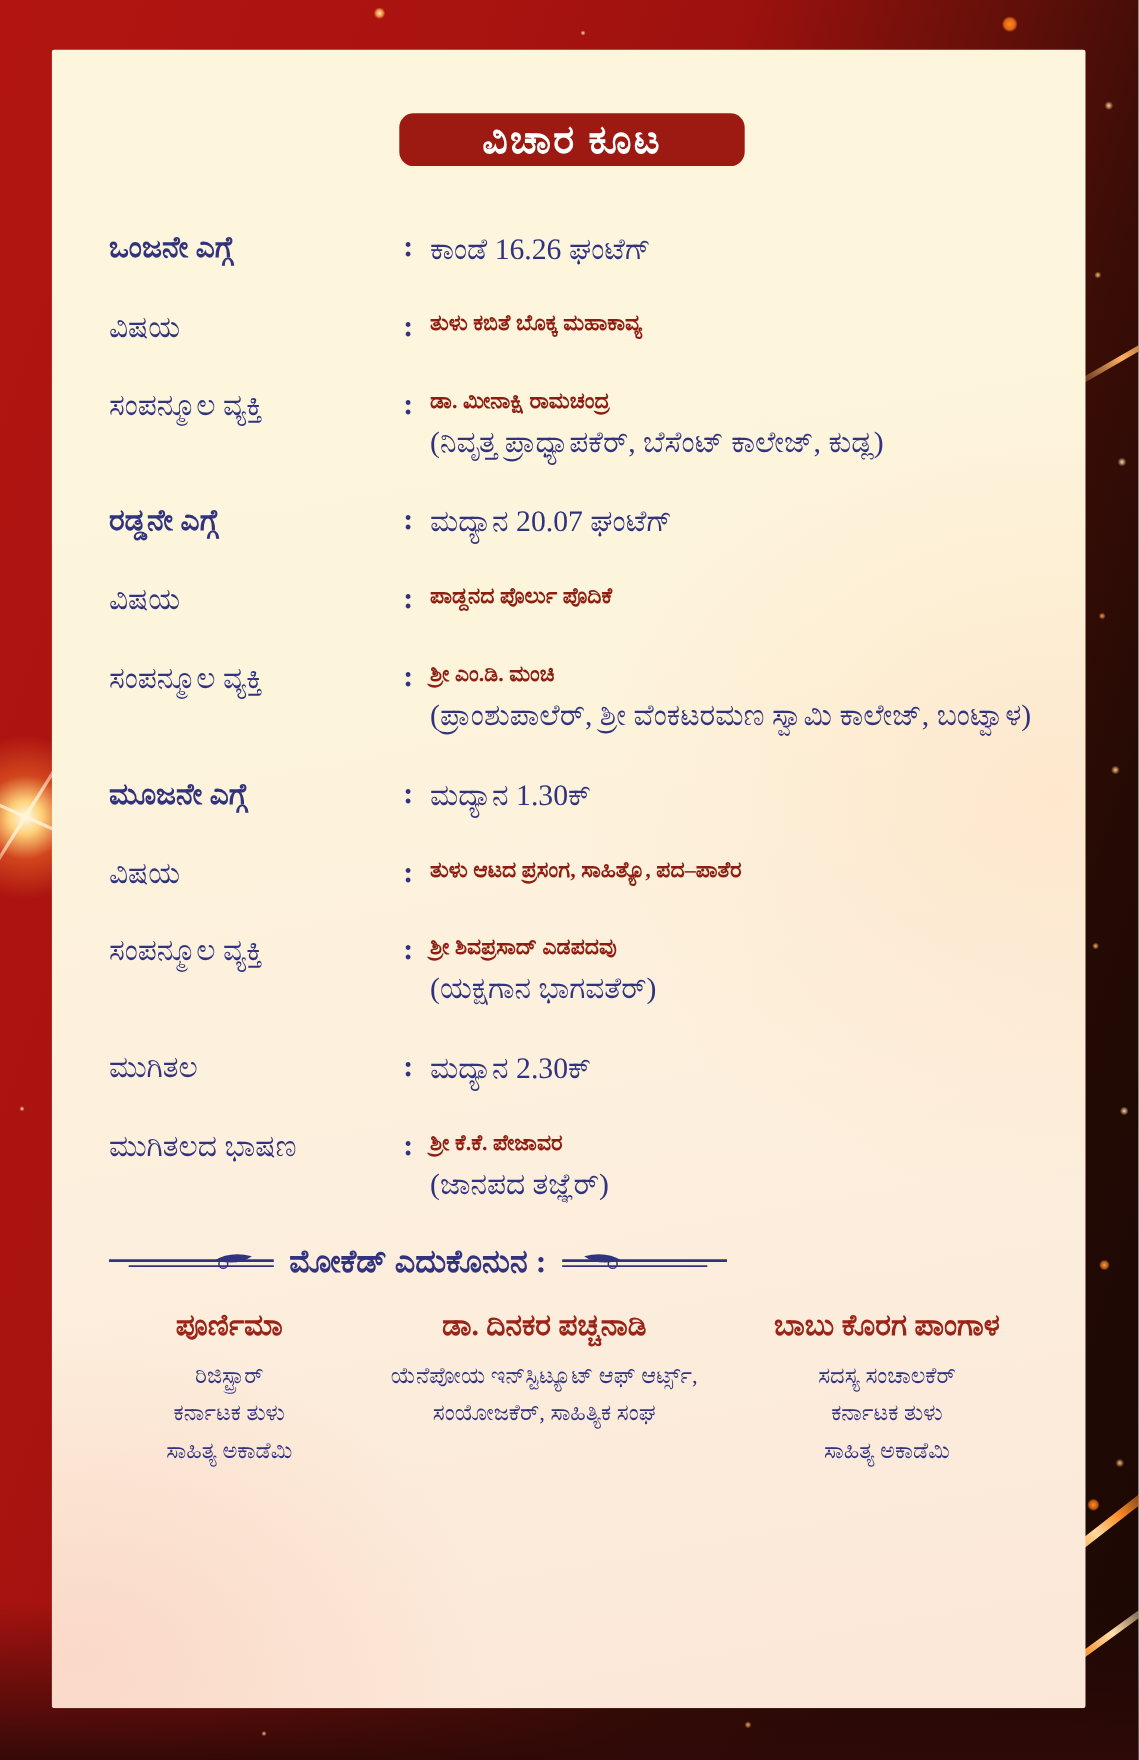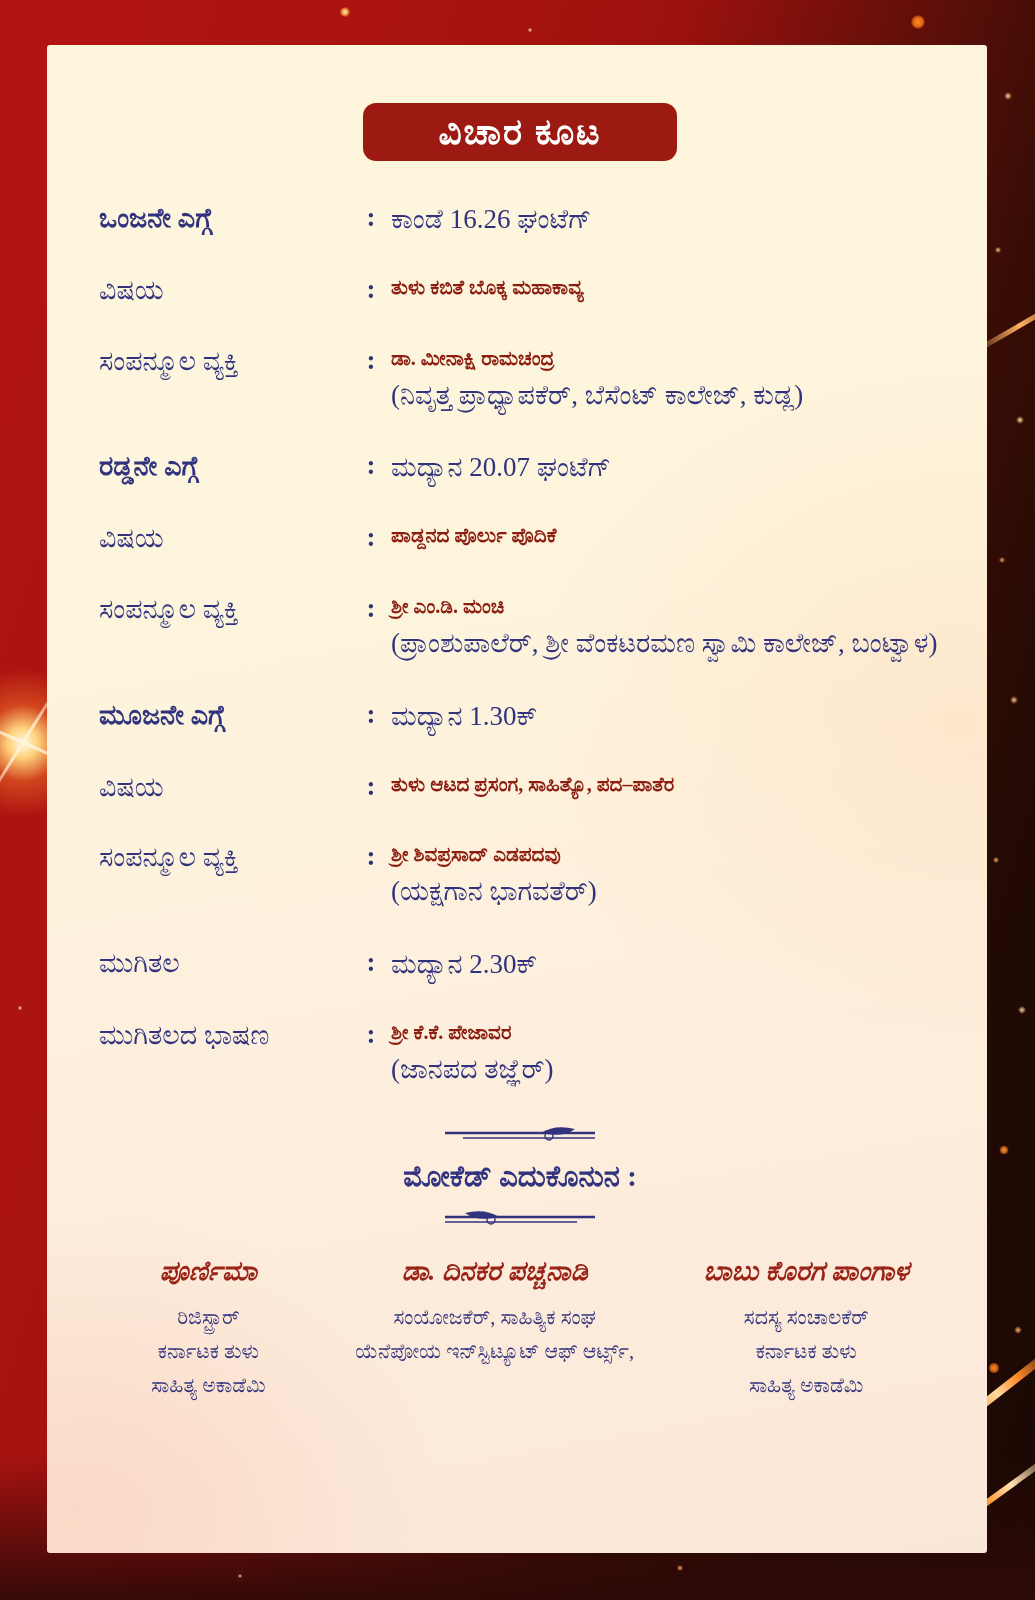--- a/index.html
+++ b/index.html
@@ -51,42 +51,42 @@
   
   .panel{
     position:absolute;left:47px;top:45px;width:940px;height:1508px;border-radius:3px;
     background:
       radial-gradient(520px 430px at 3% 97%,rgba(248,188,168,.38),transparent 70%),
       radial-gradient(620px 520px at 97% 45%,rgba(255,196,150,.22),transparent 70%),
       linear-gradient(170deg,#fdf6dd 0%,#fdf4dc 38%,#fdefdd 64%,#fbe7d8 100%);
     box-sizing:border-box;padding:58px 46px 0 52px;
   }
   .title-pill{
-    width:314px;height:58px;margin:0 auto 0 auto;border-radius:13px;background:#9c1a12;
+    width:314px;height:48px;margin:0 auto 0 auto;border-radius:13px;background:#9c1a12;
     display:flex;align-items:center;justify-content:center;
     color:#ffffff;font-size:36px;font-weight:bold;letter-spacing:2px;
   }
   
-  .schedule{margin-top:41px;}
+  .schedule{margin-top:58px;}
   .row{display:grid;grid-template-columns:252px 36px 1fr;column-gap:2px;margin-bottom:37px;}
   .row .label{color:#31337e;font-size:27px;line-height:1.25;}
   .row .label.bold{font-weight:bold;}
   .row .colon{color:#31337e;font-size:27px;font-weight:bold;text-align:center;}
   .value{font-size:27px;line-height:1.3;}
   .value.navy{color:#31337e;}
   .value.red{color:#8c1d10;font-weight:bold;font-size:20px;}
   .sub{color:#31337e;font-size:27px;line-height:1.35;margin-top:6px;}
   
-  .footer-heading{margin-top:22px;display:flex;align-items:center;gap:14px;flex-direction:column;}
+  .footer-heading{margin-top:22px;display:flex;align-items:center;gap:14px;}
   .footer-heading .htext{color:#31337e;font-size:29px;font-weight:bold;white-space:nowrap;}
   .flourish{width:150px;height:22px;flex:0 0 auto;}
   .flourish.right{transform:scaleX(-1);}
   .people{display:grid;grid-template-columns:26% 42% 32%;margin-top:26px;}
   .person{text-align:center;}
-  .person .name{color:#9a2418;font-size:27px;font-weight:bold;margin-bottom:14px;font-style:italic;}
+  .person .name{color:#9a2418;font-size:27px;font-weight:bold;margin-bottom:14px;}
   .person .pline{color:#31337e;font-size:20.5px;line-height:1.65;}
 </style>
 </head>
 <body>
 
 <div class="decor"></div>
 <div class="streak streak-1"></div>
 <div class="streak streak-2"></div>
 <div class="streak streak-3"></div>
 <div class="starburst"></div>
@@ -202,22 +202,22 @@
 
   <div class="people">
       <div class="person">
         <div class="name">ಪೂರ್ಣಿಮಾ</div>
         <div class="pline">ರಿಜಿಸ್ಟ್ರಾರ್</div>
         <div class="pline">ಕರ್ನಾಟಕ ತುಳು</div>
         <div class="pline">ಸಾಹಿತ್ಯ ಅಕಾಡೆಮಿ</div>
       </div>
       <div class="person">
         <div class="name">ಡಾ. ದಿನಕರ ಪಚ್ಚನಾಡಿ</div>
+        <div class="pline">ಯೆನೆಪೋಯ ಇನ್‌ಸ್ಟಿಟ್ಯೂಟ್ ಆಫ್ ಆರ್ಟ್ಸ್,</div>
         <div class="pline">ಸಂಯೋಜಕೆರ್, ಸಾಹಿತ್ಯಿಕ ಸಂಘ</div>
-        <div class="pline">ಯೆನೆಪೋಯ ಇನ್‌ಸ್ಟಿಟ್ಯೂಟ್ ಆಫ್ ಆರ್ಟ್ಸ್,</div>
       </div>
       <div class="person">
         <div class="name">ಬಾಬು ಕೊರಗ ಪಾಂಗಾಳ</div>
         <div class="pline">ಸದಸ್ಯ ಸಂಚಾಲಕೆರ್</div>
         <div class="pline">ಕರ್ನಾಟಕ ತುಳು</div>
         <div class="pline">ಸಾಹಿತ್ಯ ಅಕಾಡೆಮಿ</div>
       </div>
     </div>
 </div>
 

